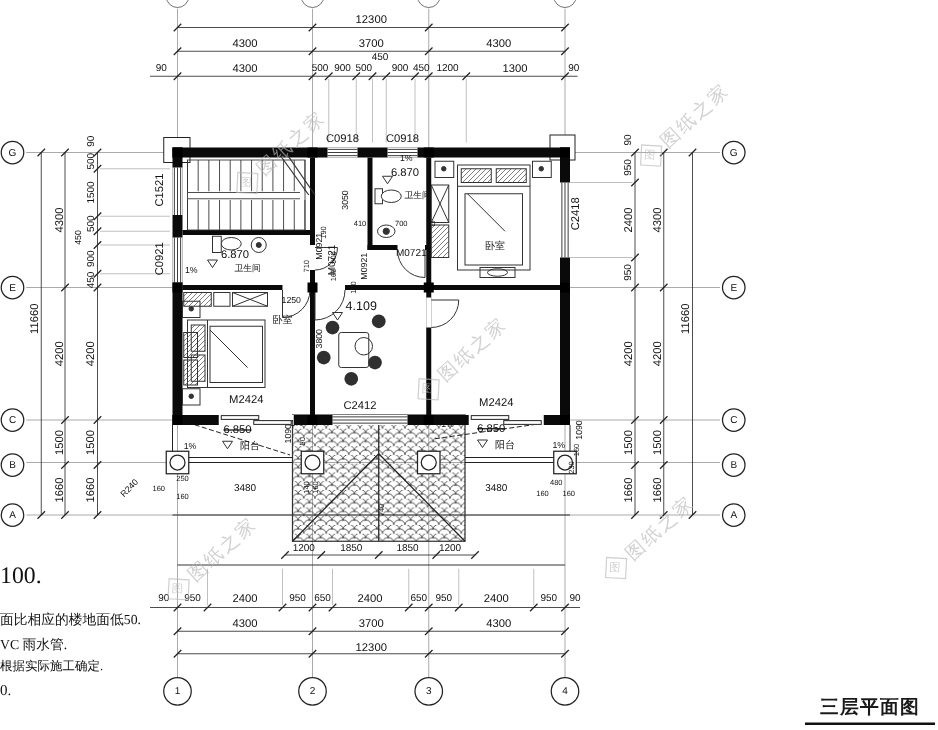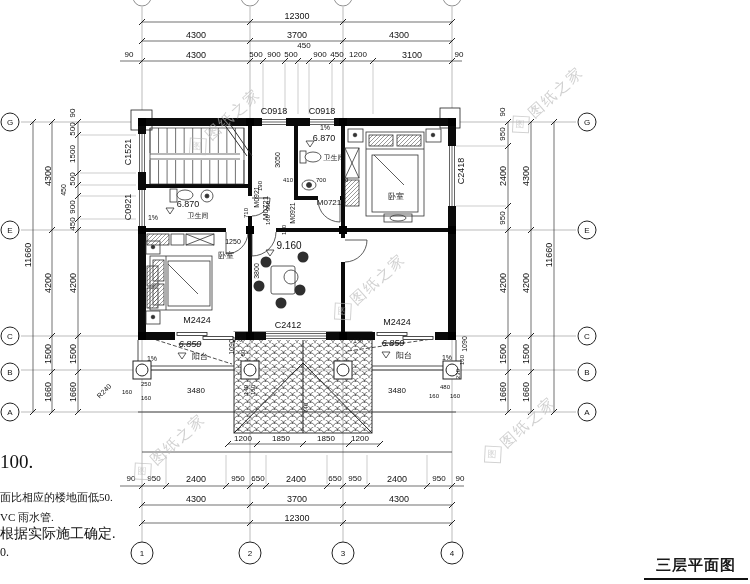--- a/index.html
+++ b/index.html
@@ -5,21 +5,21 @@
   html,body{margin:0;padding:0;}
   body{width:750px;height:584px;position:relative;background:#fff;overflow:hidden;
        font-family:"Liberation Sans",sans-serif;color:#1a1a1a;}
   #plan{position:absolute;left:0;top:0;}
   #labels-layer{position:absolute;left:0;top:0;width:750px;height:584px;pointer-events:none;}
   .lbl{position:absolute;white-space:nowrap;line-height:1;color:#111;}
   .bub{width:17px;height:17px;border:1px solid #222;border-radius:50%;background:#fff;
        display:flex;align-items:center;justify-content:center;font-size:10px;}
   .bubl{width:21px;height:21px;border:1px solid #222;border-radius:50%;background:#fff;
        display:flex;align-items:center;justify-content:center;font-size:12px;}
-  .strike{text-decoration:line-through;font-style:italic;}
+  .strike{text-decoration:line-through;}
   .note{font-family:"Liberation Serif","DejaVu Serif",serif;}
   .title-block{position:absolute;left:644px;top:556px;width:104px;text-align:center;
        font-weight:bold;font-size:15px;border-bottom:2.5px solid #111;padding-bottom:3px;
        letter-spacing:1px;}
   .wm{position:absolute;display:flex;align-items:center;gap:5px;color:#b9b9b9;opacity:.65;
       font-size:15px;letter-spacing:2px;transform:translate(-50%,-50%) rotate(-42deg);}
   .wm-logo{width:15px;height:15px;border:1.5px solid #b9b9b9;display:flex;align-items:center;
       justify-content:center;font-size:9px;transform:rotate(45deg);flex:none;}
 </style>
 </head>
@@ -403,21 +403,21 @@
     <div class="lbl" style="left: 399px; top: 35px; font-size: 9px; transform: translate(-50%, -50%) rotate(0deg);">4300</div>
     <div class="lbl" style="left: 304px; top: 46px; font-size: 8px; transform: translate(-50%, -50%) rotate(0deg);">450</div>
     <div class="lbl" style="left: 129px; top: 55px; font-size: 8px; transform: translate(-50%, -50%) rotate(0deg);">90</div>
     <div class="lbl" style="left: 196px; top: 55px; font-size: 9px; transform: translate(-50%, -50%) rotate(0deg);">4300</div>
     <div class="lbl" style="left: 256px; top: 55px; font-size: 8px; transform: translate(-50%, -50%) rotate(0deg);">500</div>
     <div class="lbl" style="left: 274px; top: 55px; font-size: 8px; transform: translate(-50%, -50%) rotate(0deg);">900</div>
     <div class="lbl" style="left: 291px; top: 55px; font-size: 8px; transform: translate(-50%, -50%) rotate(0deg);">500</div>
     <div class="lbl" style="left: 320px; top: 55px; font-size: 8px; transform: translate(-50%, -50%) rotate(0deg);">900</div>
     <div class="lbl" style="left: 337px; top: 55px; font-size: 8px; transform: translate(-50%, -50%) rotate(0deg);">450</div>
     <div class="lbl" style="left: 358px; top: 55px; font-size: 8px; transform: translate(-50%, -50%) rotate(0deg);">1200</div>
-    <div class="lbl" style="left: 412px; top: 55px; font-size: 9px; transform: translate(-50%, -50%) rotate(0deg);">3100</div>
+    <div class="lbl" style="left: 412px; top: 55px; font-size: 9px; transform: translate(-50%, -50%) rotate(0deg);">1300</div>
     <div class="lbl" style="left: 459px; top: 55px; font-size: 8px; transform: translate(-50%, -50%) rotate(0deg);">90</div>
     <div class="lbl" style="left: 28px; top: 255px; font-size: 9px; transform: translate(-50%, -50%) rotate(-90deg);">11660</div>
     <div class="lbl" style="left: 48px; top: 176px; font-size: 9px; transform: translate(-50%, -50%) rotate(-90deg);">4300</div>
     <div class="lbl" style="left: 48px; top: 283px; font-size: 9px; transform: translate(-50%, -50%) rotate(-90deg);">4200</div>
     <div class="lbl" style="left: 48px; top: 354px; font-size: 9px; transform: translate(-50%, -50%) rotate(-90deg);">1500</div>
     <div class="lbl" style="left: 48px; top: 392px; font-size: 9px; transform: translate(-50%, -50%) rotate(-90deg);">1660</div>
     <div class="lbl" style="left: 73px; top: 113px; font-size: 8px; transform: translate(-50%, -50%) rotate(-90deg);">90</div>
     <div class="lbl" style="left: 73px; top: 129px; font-size: 8px; transform: translate(-50%, -50%) rotate(-90deg);">500</div>
     <div class="lbl" style="left: 73px; top: 154px; font-size: 8px; transform: translate(-50%, -50%) rotate(-90deg);">1500</div>
     <div class="lbl" style="left: 73px; top: 179px; font-size: 8px; transform: translate(-50%, -50%) rotate(-90deg);">500</div>
@@ -497,35 +497,35 @@
     <div class="lbl" style="left: 128px; top: 152px; font-size: 9px; transform: translate(-50%, -50%) rotate(-90deg);">C1521</div>
     <div class="lbl" style="left: 128px; top: 207px; font-size: 9px; transform: translate(-50%, -50%) rotate(-90deg);">C0921</div>
     <div class="lbl" style="left: 461px; top: 171px; font-size: 9px; transform: translate(-50%, -50%) rotate(-90deg);">C2418</div>
     <div class="lbl" style="left: 288px; top: 325px; font-size: 9px; transform: translate(-50%, -50%) rotate(0deg);">C2412</div>
     <div class="lbl" style="left: 396px; top: 197px; font-size: 8px; transform: translate(-50%, -50%) rotate(0deg);">卧室</div>
     <div class="lbl" style="left: 226px; top: 256px; font-size: 8px; transform: translate(-50%, -50%) rotate(0deg);">卧室</div>
     <div class="lbl" style="left: 198px; top: 215px; font-size: 7px; transform: translate(-50%, -50%) rotate(0deg);">卫生间</div>
     <div class="lbl" style="left: 334px; top: 157px; font-size: 7px; transform: translate(-50%, -50%) rotate(0deg);">卫生间</div>
     <div class="lbl" style="left: 188px; top: 204px; font-size: 9px; transform: translate(-50%, -50%) rotate(0deg);">6.870</div>
     <div class="lbl" style="left: 324px; top: 138px; font-size: 9px; transform: translate(-50%, -50%) rotate(0deg);">6.870</div>
-    <div class="lbl" style="left: 289px; top: 246px; font-size: 10px; transform: translate(-50%, -50%) rotate(0deg);">9.160</div>
+    <div class="lbl" style="left: 289px; top: 246px; font-size: 10px; transform: translate(-50%, -50%) rotate(0deg);">4.109</div>
     <div class="lbl strike" style="left: 190px; top: 344px; font-size: 9px; transform: translate(-50%, -50%) rotate(0deg);">6.850</div>
     <div class="lbl strike" style="left: 393px; top: 343px; font-size: 9px; transform: translate(-50%, -50%) rotate(0deg);">6.850</div>
     <div class="lbl" style="left: 200px; top: 357px; font-size: 8px; transform: translate(-50%, -50%) rotate(0deg);">阳台</div>
     <div class="lbl" style="left: 404px; top: 356px; font-size: 8px; transform: translate(-50%, -50%) rotate(0deg);">阳台</div>
     <div class="lbl" style="left: 153px; top: 217px; font-size: 7px; transform: translate(-50%, -50%) rotate(0deg);">1%</div>
     <div class="lbl" style="left: 325px; top: 127px; font-size: 7px; transform: translate(-50%, -50%) rotate(0deg);">1%</div>
     <div class="lbl" style="left: 237px; top: 339px; font-size: 7px; transform: translate(-50%, -50%) rotate(0deg);">1%</div>
     <div class="lbl" style="left: 358px; top: 340px; font-size: 7px; transform: translate(-50%, -50%) rotate(0deg);">1%</div>
     <div class="lbl" style="left: 447px; top: 357px; font-size: 7px; transform: translate(-50%, -50%) rotate(0deg);">1%</div>
     <div class="lbl" style="left: 152px; top: 358px; font-size: 7px; transform: translate(-50%, -50%) rotate(0deg);">1%</div>
     <div class="lbl note" style="left: 0px; top: 461px; font-size: 19px; transform: translate(0px, -50%) rotate(0deg);">100.</div>
     <div class="lbl note" style="left: 0px; top: 497px; font-size: 11px; transform: translate(0px, -50%) rotate(0deg);">面比相应的楼地面低50.</div>
     <div class="lbl note" style="left: 0px; top: 517px; font-size: 11px; transform: translate(0px, -50%) rotate(0deg);">VC 雨水管.</div>
-    <div class="lbl note" style="left: 0px; top: 534px; font-size: 14px; transform: translate(0px, -50%) rotate(0deg);">根据实际施工确定.</div>
+    <div class="lbl note" style="left: 0px; top: 534px; font-size: 10px; transform: translate(0px, -50%) rotate(0deg);">根据实际施工确定.</div>
     <div class="lbl note" style="left: 0px; top: 552px; font-size: 12px; transform: translate(0px, -50%) rotate(0deg);">0.</div>
   </div>
 
 <div class="wm" style="left:225px;top:122px;">
   <span class="wm-logo">图</span>
   <span>图纸之家</span>
 </div>
 <div class="wm" style="left:548px;top:100px;">
   <span class="wm-logo">图</span>
   <span>图纸之家</span>

